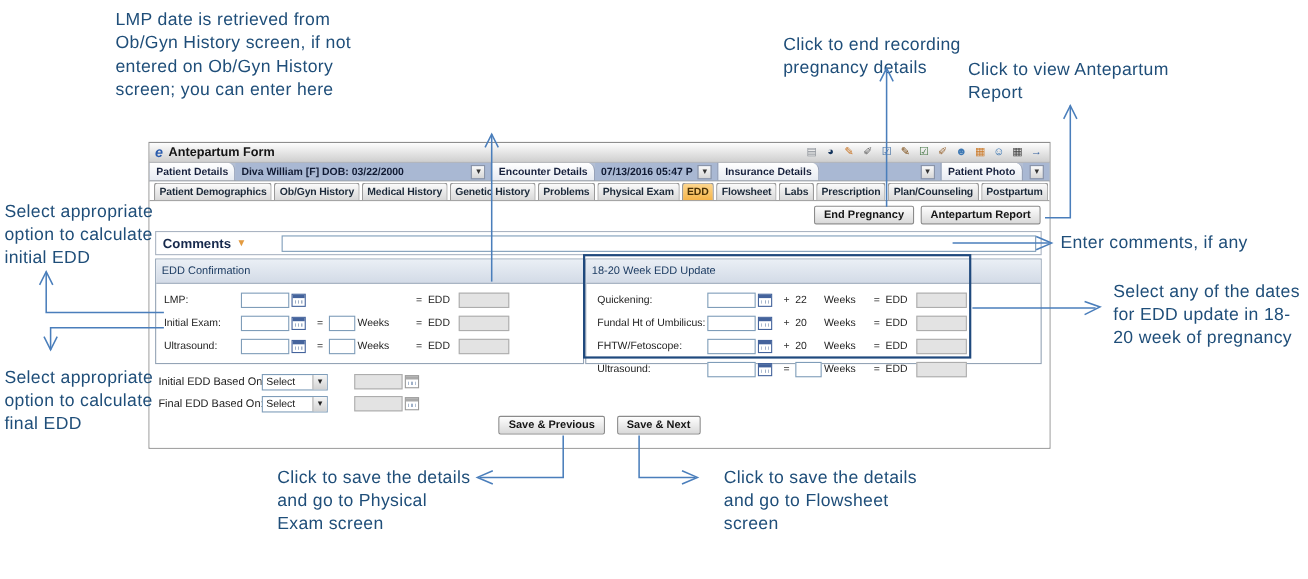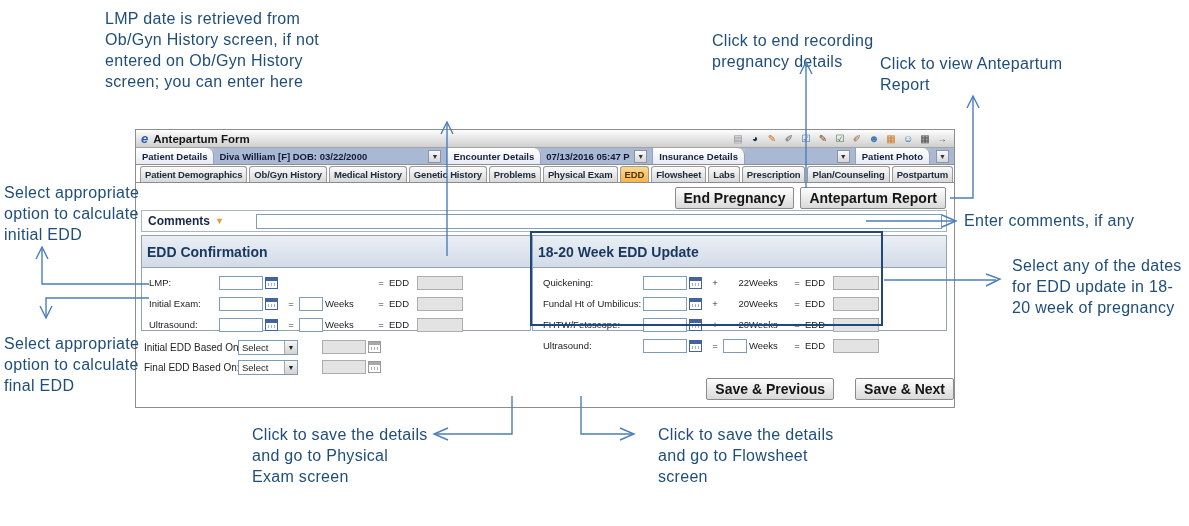--- a/index.html
+++ b/index.html
@@ -52,50 +52,50 @@
              border-bottom:1px solid #8c8c8c; display:flex; align-items:flex-end;
              padding-left:4px; gap:2px; }
   .tab { height:16px; padding:0 4px; display:flex; align-items:center; white-space:nowrap;
          font-size:9.5px; font-weight:bold; letter-spacing:-0.15px; color:#1c2a3a;
          background:linear-gradient(#fbfbfb,#d8d8d8); border:1px solid #9a9a9a;
          border-bottom:none; border-radius:3px 3px 0 0; cursor:default; }
   .tab.active { background:linear-gradient(#fdd78f,#f6b54a); color:#4a3205; }
 
   .content { position:absolute; left:0; top:53px; right:0; bottom:0; background:#fff; }
 
-  .btn { font-size:14px; font-weight:bold; color:#151515; padding:2px 8px;
+  .btn { font-size:10px; font-weight:bold; color:#151515; padding:2px 8px;
          background:linear-gradient(#fefefe,#d9d9d9); border:1px solid #8b8b8b;
          border-radius:2px; cursor:default; white-space:nowrap; }
   .actionbtns { position:absolute; top:4px; right:8px; display:flex; gap:6px; }
 
   .commentsrow { position:absolute; top:27px; left:5px; right:7px; height:22px;
                  border:1px solid #aab4c2; background:#fff; display:flex; align-items:center;
                  padding:0 4px; }
   .commentslabel { font-size:12px; font-weight:bold; color:#15284b; margin:0 5px 0 2px; }
   .ctri { color:#E39B40; font-size:9px; }
   .commentsinput { margin-left:32px; flex:1; height:15px; border:1px solid #7f9db9;
                    font-size:10px; padding:0 2px; }
 
   .mainpanel { position:absolute; top:52px; left:5px; right:7px; height:96px; display:flex; }
   .section { border:1px solid #94a4b6; background:#fff; }
   .sec-left { width:390px; }
   .sec-right { flex:1; margin-left:1px; }
-  .sechdr { height:32px; background:linear-gradient(#eaeff5,#d3dbe7);
+  .sechdr { height:22px; background:linear-gradient(#eaeff5,#d3dbe7);
             border-bottom:1px solid #94a4b6; display:flex; align-items:center;
-            padding:0 5px; font-size:14px; font-weight:bold; color:#17375E; }
+            padding:0 5px; font-size:10px; font-weight:normal; color:#17375E; }
   .rows { padding:4px 0 0 7px; }
   .frow { display:grid; align-items:center; height:21px; font-size:9.5px; color:#222; }
   .sec-left  .frow { grid-template-columns:70px 46px 18px 16px 26px 48px 16px 28px 48px; }
   .sec-right .rows { padding-left:10px; }
   .sec-right .frow { grid-template-columns:100px 46px 18px 16px 26px 40px 16px 28px 48px; }
   .flabel { white-space:nowrap; }
   .dinput { width:44px; height:14px; border:1px solid #7f9db9; font-size:9.5px; padding:0 2px; }
   .winput { width:24px; height:14px; border:1px solid #7f9db9; font-size:9.5px; }
   .opc { text-align:center; color:#333; }
-  .wkv { text-align:right; }
+  .wkv { text-align:left; }
   .eddbox { width:46px; height:14px; background:#E3E3E3; border:1px solid #ADADAD; }
   .cal { width:13px; height:12px; border:1px solid #44639c; background:#fff;
          position:relative; display:inline-block; cursor:pointer; }
   .cal::before { content:""; position:absolute; left:0; right:0; top:0; height:3px; background:#44639c; }
   .cal::after  { content:""; position:absolute; left:2px; right:2px; top:5px; bottom:2px;
          background:repeating-linear-gradient(90deg,#9fb0c8 0 1px,transparent 1px 3px); }
   .cal.disabled { border-color:#9a9a9a; } .cal.disabled::before { background:#a9a9a9; }
   .caret { display:inline-block; width:1px; height:9px; background:#000;
            position:relative; left:3px; top:2px; }
 
@@ -105,21 +105,21 @@
   .sel { width:60px; height:15px; border:1px solid #7f9db9; background:#fff;
          display:flex; align-items:center; cursor:pointer; }
   .sel .seltxt { flex:1; font-size:9.5px; padding-left:3px; color:#222; }
   .sel .selbtn { width:13px; height:13px; background:linear-gradient(#f6f6f6,#d2d2d2);
          border-left:1px solid #aaa; font-size:7px; display:flex; align-items:center;
          justify-content:center; color:#222; }
   .dis-input { width:44px; height:14px; background:#E3E3E3; border:1px solid #ADADAD;
                margin-left:24px; margin-right:2px; }
 
   .savebtns { position:absolute; top:195px; left:0; width:100%;
-              display:flex; justify-content:flex-end; gap:21px; }
+              display:flex; justify-content:center; gap:11px; }
 </style>
 </head>
 <body>
 
 <div id="canvas">
 
   <div class="note" style="left:712px; top:30px; width:172px;">Click to end recording pregnancy details</div>
   <div class="note" style="left:105px; top:8px; width:215px;">LMP date is retrieved from Ob/Gyn History screen, if not entered on Ob/Gyn History screen; you can enter here</div>
   <div class="note" style="left:4px; top:182px; width:140px;">Select appropriate option to calculate initial EDD</div>
   <div class="note" style="left:880px; top:53px; width:190px;">Click to view Antepartum Report</div>

